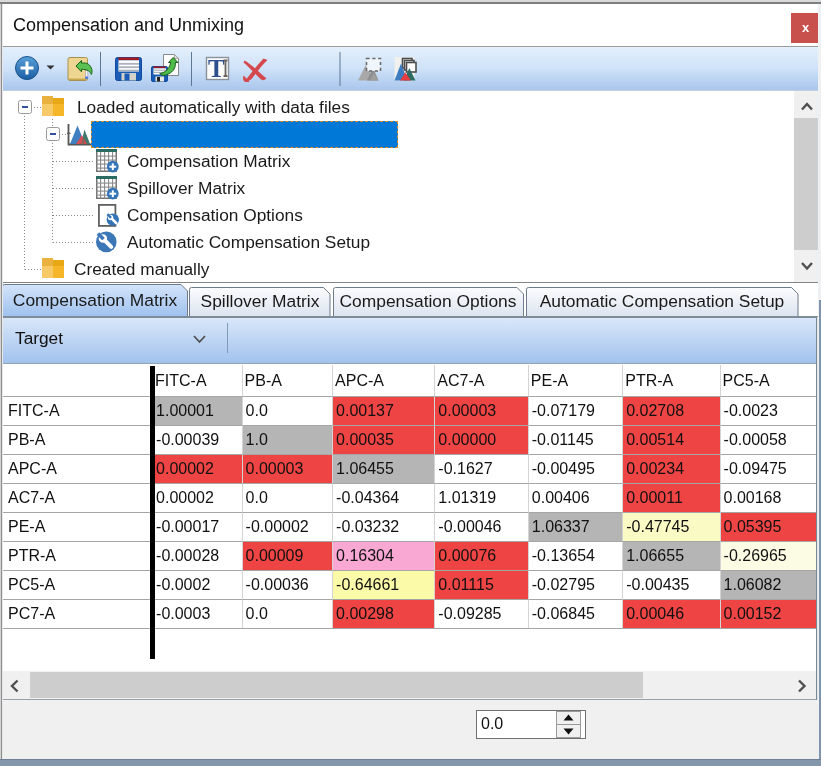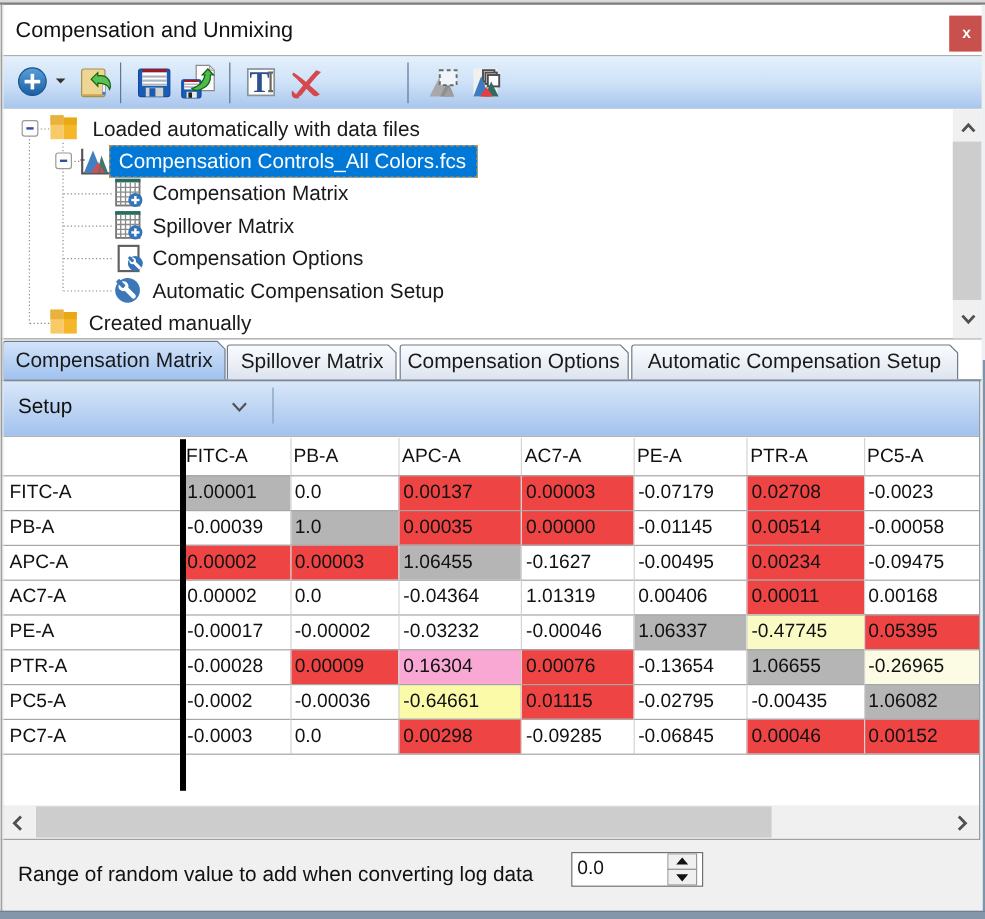--- a/index.html
+++ b/index.html
@@ -232,21 +232,20 @@
       </g>
     </svg>
     <div class="trow" style="left:76px;top:6px;">Loaded automatically with data files</div>
     <div class="trow" style="left:73px;top:168px;">Created manually</div>
     <div class="trow" style="left:126px;top:60px;">Compensation Matrix</div>
     <div class="trow" style="left:126px;top:87px;">Spillover Matrix</div>
     <div class="trow" style="left:126px;top:114px;">Compensation Options</div>
     <div class="trow" style="left:126px;top:141px;">Automatic Compensation Setup</div>
   </div>
   <div class="abs" id="sel"></div>
-  <div class="abs" id="seltext">Compensation Controls_All Colors.fcs</div>
   <div class="abs" id="vsb"></div>
   <div class="abs" id="vthumb"></div>
   <svg class="abs" style="left:794px;top:91px" width="26" height="190">
     <path d="M8 18.5 L13 13 L18 18.5" stroke="#505050" stroke-width="2.4" fill="none"></path>
     <path d="M8 172 L13 177.5 L18 172" stroke="#505050" stroke-width="2.4" fill="none"></path>
   </svg>
   <div class="abs" id="tabbar"></div>
   <svg class="abs" style="left:0;top:283px" width="821" height="34">
     <defs>
       <linearGradient id="tabact" x1="0" y1="0" x2="0" y2="1">
@@ -263,21 +262,21 @@
     <path d="M526.5 33 L526.5 6.5 Q526.5 4.5 528.5 4.5 L791.5 4.5 L798 11 L798 33" fill="url(#tabin)" stroke="#6e7b8a"></path>
     <path d="M2.5 33 L2.5 3.5 Q2.5 1.5 4.5 1.5 L181 1.5 L187.5 8 L187.5 33" fill="url(#tabact)" stroke="#6e7b8a"></path>
     <g font-family="Liberation Sans, sans-serif" font-size="17.4" fill="#1a1a1a" text-anchor="middle">
       <text x="95" y="22.5">Compensation Matrix</text>
       <text x="260" y="23.5">Spillover Matrix</text>
       <text x="428" y="23.5">Compensation Options</text>
       <text x="662" y="23.5">Automatic Compensation Setup</text>
     </g>
   </svg>
   <div class="abs" id="edpanel"></div>
-  <div class="abs" id="edlabel">Setup</div>
+  <div class="abs" id="edlabel">Target</div>
   <svg class="abs" style="left:190px;top:330px" width="20" height="18">
       <path d="M4 6 L9.5 12 L15 6" stroke="#505050" stroke-width="1.8" fill="none"></path>
     </svg>
   <div class="abs" id="edsep"></div>
   <div class="abs" id="tablewrap">
   <table>
    <colgroup>
     <col style="width:154px">
           <col style="width:89px">
           <col style="width:91px">
@@ -388,21 +387,20 @@
   <div class="abs" id="hsb"></div>
   <div class="abs" id="hthumb"></div>
   <div class="abs" id="hsbline"></div>
   <svg class="abs" style="left:2px;top:671px" width="817" height="28">
     <path d="M15.5 9.5 L10 15 L15.5 20.5" stroke="#505050" stroke-width="2.4" fill="none"></path>
     <path d="M797 9.5 L802.5 15 L797 20.5" stroke="#505050" stroke-width="2.4" fill="none"></path>
   </svg>
   <div class="abs" id="bottompanel"></div>
   <div class="abs" style="left:816px;top:317px;width:1px;height:383px;background:#7a8795;"></div>
   <div class="abs" style="left:817px;top:317px;width:2px;height:383px;background:#e4e6e8;"></div>
-  <div class="abs" id="rangelabel">Range of random value to add when converting log data</div>
   <div class="abs" id="spin"></div>
   <div class="abs" id="spinval">0.0</div>
   <svg class="abs" style="left:556px;top:711px" width="26" height="28">
     <rect x="0.5" y="0.5" width="24" height="13" fill="#f0f0f0" stroke="#9a9a9a"></rect>
     <rect x="0.5" y="13.5" width="24" height="13" fill="#f0f0f0" stroke="#9a9a9a"></rect>
     <path d="M12.5 3.5 L17.5 9.5 L7.5 9.5 Z" fill="#111"></path>
     <path d="M12.5 23.5 L17.5 17.5 L7.5 17.5 Z" fill="#111"></path>
   </svg>
   <div class="abs" id="topstrip"></div>
   <div class="abs" id="topline"></div>

